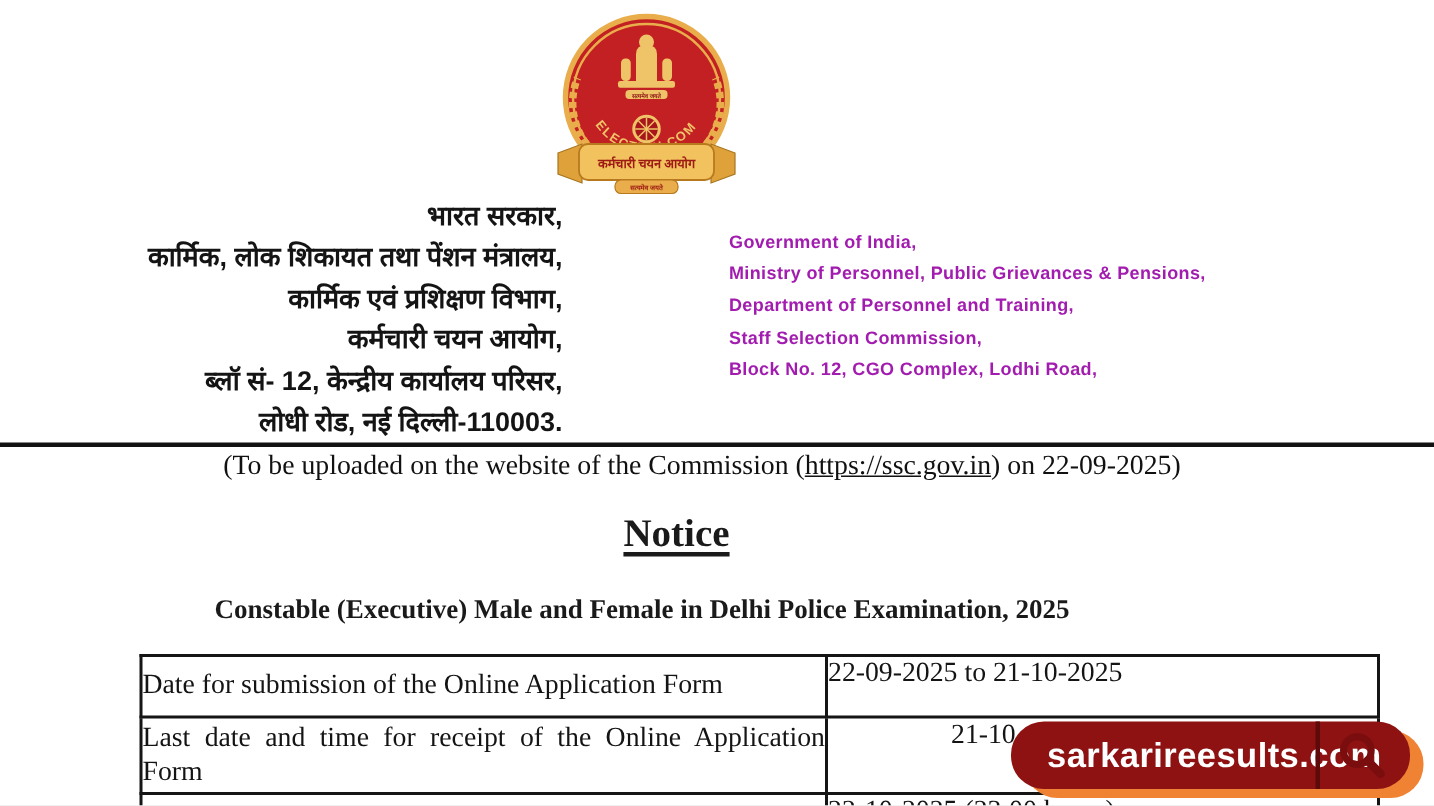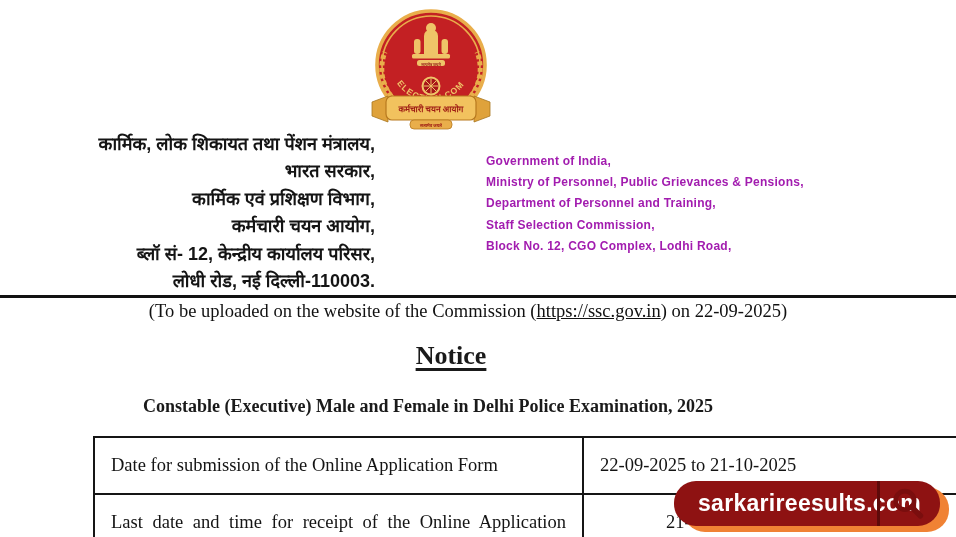--- a/index.html
+++ b/index.html
@@ -36,21 +36,21 @@
   .exam-title{
     position:absolute;left:0;top:396px;width:856px;text-align:center;
     font-size:18px;font-weight:bold;
   }
   .exam-title span{text-decoration-thickness:2px;text-underline-offset:3px;text-align:center;}
   
   table.schedule{
     position:absolute;left:93px;top:436px;width:821px;
     border-collapse:collapse;table-layout:fixed;font-size:18.5px;color:#141414;
   }
-  table.schedule td{border:2px solid #151515;padding:16px;}
+  table.schedule td{border:2px solid #151515;padding:0;}
   td.c-label{width:455px;padding:5px 11px 6px 11px;text-align:justify;text-justify:inter-word;line-height:23px;}
   td.c-value{width:366px;text-align:left;vertical-align:top;padding-top:6px;line-height:23px;}
   tr.r2 td.c-value{text-align:left;padding-left:82px;}
   tr.r1{height:41px;}
   tr.r2{height:51px;}
   tr.r3{height:42px;}
   
   .watermark{
     position:absolute;left:674px;top:481px;width:266px;height:45px;
     background:#8E1212;border-radius:22px;
@@ -108,22 +108,22 @@
       <path d="M6 96 L22 90 L22 116 L6 110 Z" fill="#DFA23B" stroke="#A8761F" stroke-width="0.8"></path>
       <path d="M124 96 L108 90 L108 116 L124 110 Z" fill="#DFA23B" stroke="#A8761F" stroke-width="0.8"></path>
       <rect x="20" y="90" width="90" height="24" rx="6" fill="#F2C25E" stroke="#B8791E" stroke-width="1.2"></rect>
       <text x="65" y="106" font-size="8.5" font-weight="bold" fill="#9E1B14" text-anchor="middle">कर्मचारी चयन आयोग</text>
       <rect x="44" y="114" width="42" height="9" rx="4" fill="#E9AE4B" stroke="#B8791E" stroke-width="0.8"></rect>
       <text x="65" y="120.5" font-size="4.5" font-weight="bold" fill="#9E1B14" text-anchor="middle">सत्यमेव जयते</text>
     </g>
   </svg>
 
   <div class="addr-hi">
+    <div>भारत सरकार,</div>
     <div>कार्मिक, लोक शिकायत तथा पेंशन मंत्रालय,</div>
-    <div>भारत सरकार,</div>
     <div>कार्मिक एवं प्रशिक्षण विभाग,</div>
     <div>कर्मचारी चयन आयोग,</div>
     <div>ब्लॉ सं- 12, केन्द्रीय कार्यालय परिसर,</div>
     <div>लोधी रोड, नई दिल्ली-110003.</div>
   </div>
 
   <div class="addr-en">
     <div>Government of India,</div>
     <div>Ministry of Personnel, Public Grievances &amp; Pensions,</div>
     <div>Department of Personnel and Training,</div>

